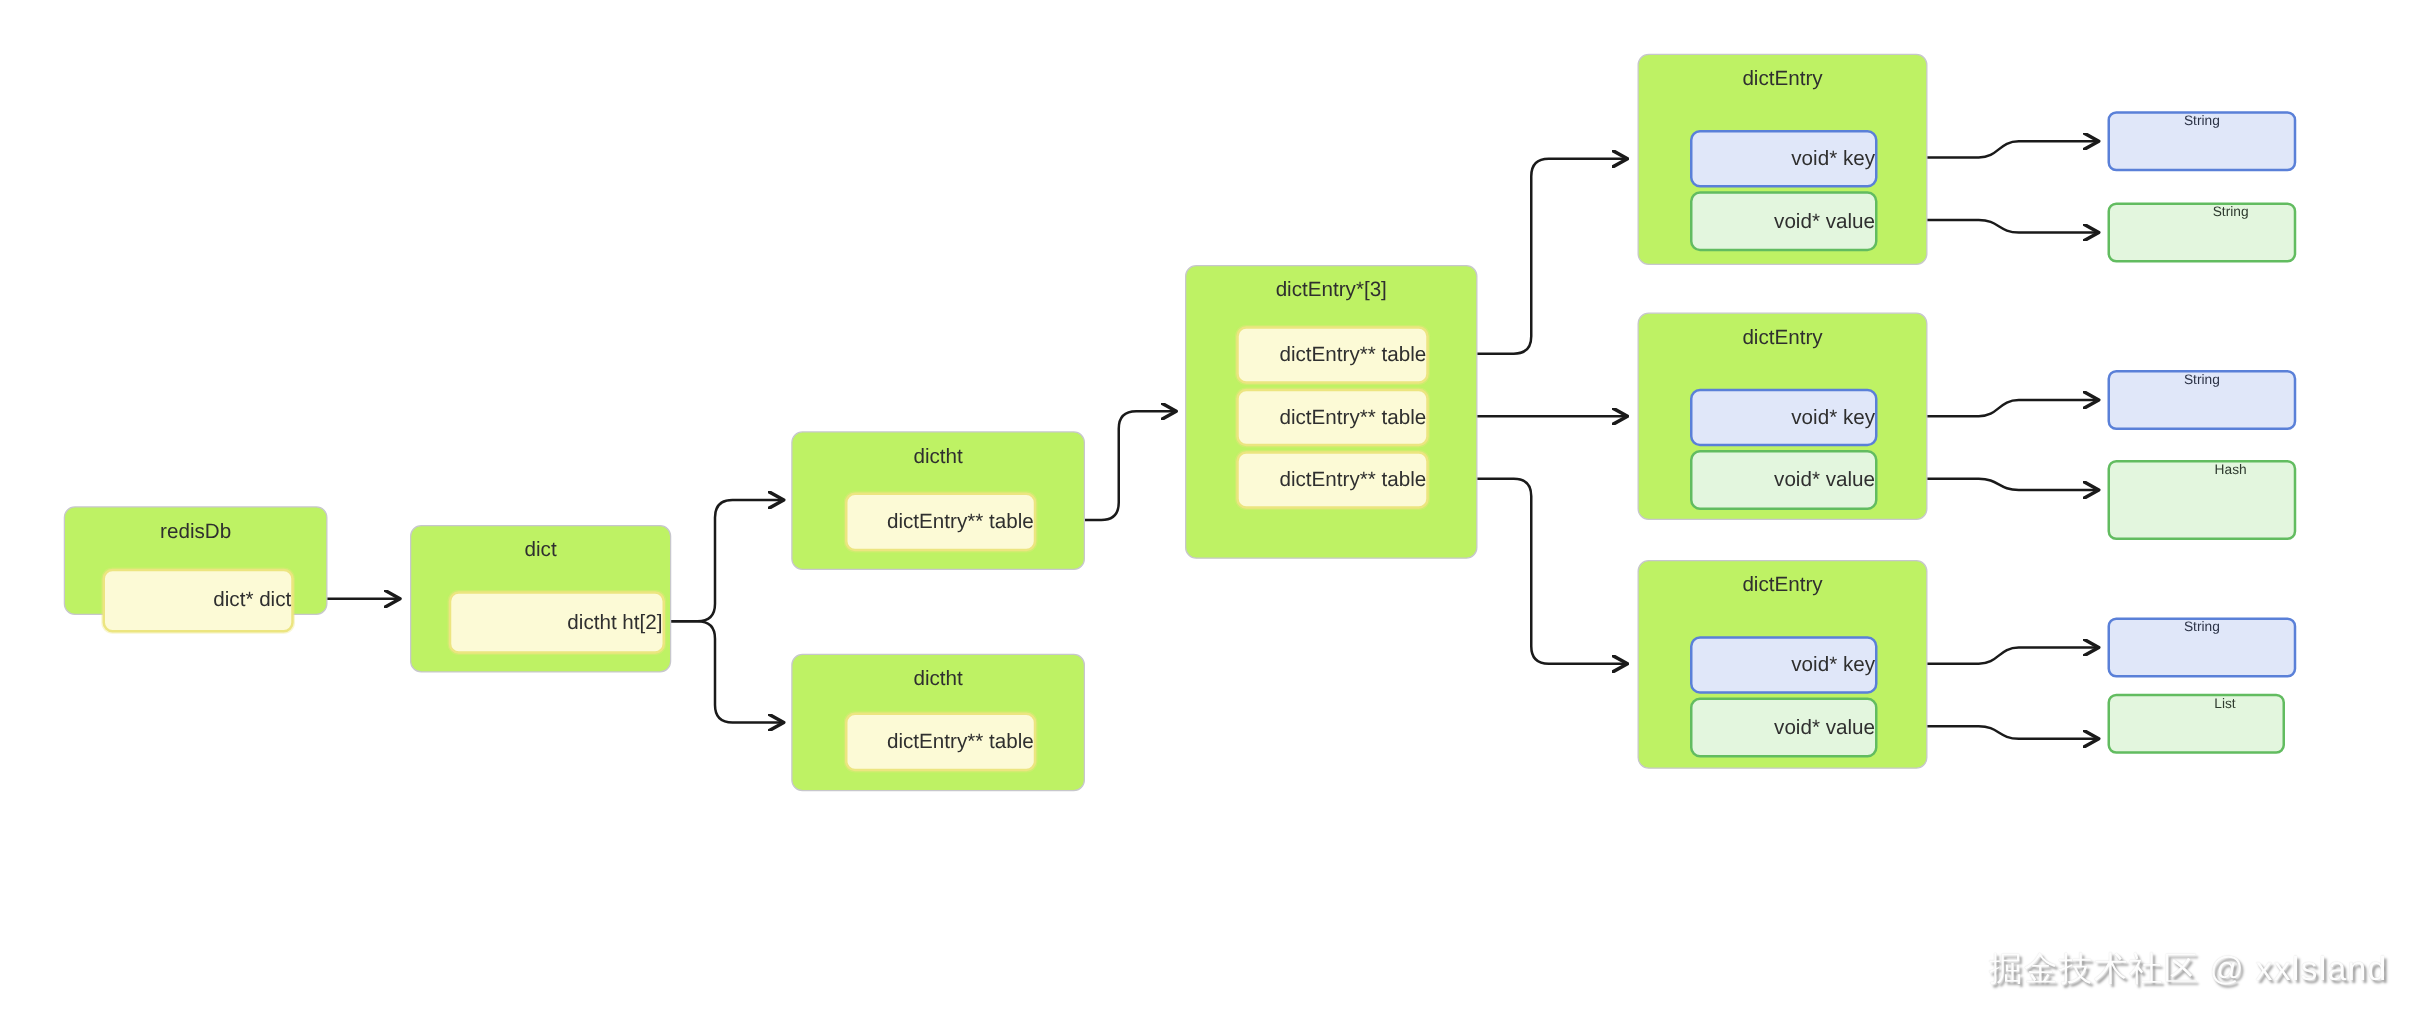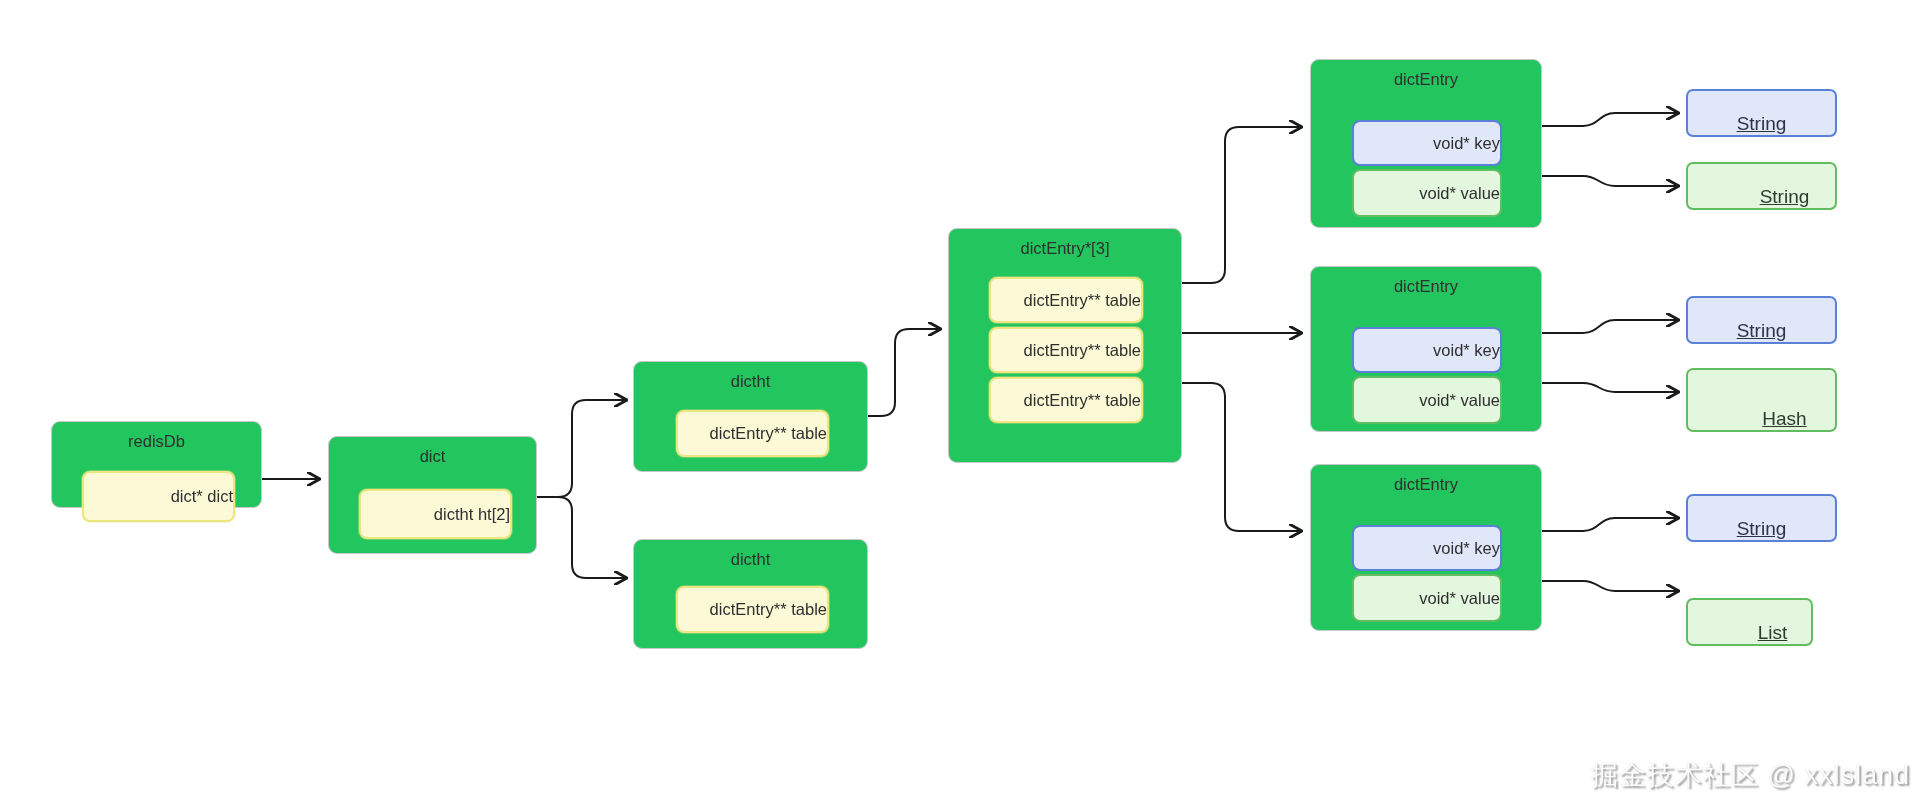--- a/index.html
+++ b/index.html
@@ -6,38 +6,38 @@
   body{
     width:1930px;height:807px;position:relative;overflow:hidden;
     font-family:"Liberation Sans","DejaVu Sans",sans-serif;
     color:#2f2f2f;
   }
   .stage{position:absolute;inset:0;}
   .wires{position:absolute;left:0;top:0;}
   .wires path{stroke:#1a1a1a;stroke-width:2;fill:none;}
   .node{
     position:absolute;box-sizing:border-box;
-    background:#22c55e;border:1.5px solid #c7c7cc;border-radius:9px;margin-top:16px;
+    background:#bef264;border:1.5px solid #c7c7cc;border-radius:9px;
   }
   .node-title{
     position:absolute;left:0;right:0;top:8px;height:22px;line-height:22px;
     text-align:center;font-size:16.5px;color:#2f2f2f;
   }
   .field{
     position:absolute;box-sizing:border-box;border-radius:8px;
     display:flex;align-items:center;justify-content:flex-end;
     font-size:16.5px;color:#2f2f2f;white-space:nowrap;
   }
   .yellow{background:#fcfad6;border:2px solid #ece580;box-shadow:0 0 0 1px rgba(236,229,128,.35);}
   .blue{background:#e0e7f9;border:2px solid #5a80d8;}
   .green{background:#e3f6de;border:2px solid #62bc60;padding-left:46px;}
   .typebox{
     position:absolute;box-sizing:border-box;border-radius:7px;
-    display:flex;align-items:flex-end;justify-content:center;
-    font-size:19px;color:#2f3b2f;text-decoration:underline;
+    display:flex;align-items:flex-start;justify-content:center;
+    font-size:11px;color:#2f3b2f;
   }
   .typebox.blue{color:#2c3347;}
   .watermark{
     position:absolute;top:757px;right:20px;
     font-size:27px;letter-spacing:1px;color:#fdfdfd;
     text-shadow:2px 2px 2px #9a9a9a, 0 0 1px #d6d6d6;
     white-space:nowrap;
     text-align:center;
   }
 </style>
@@ -69,21 +69,21 @@
 
   <div class="node" style="left:51px;top:405px;width:211px;height:87px">
     <div class="node-title">redisDb</div>
     <div class="field yellow" style="left:30px;top:49px;width:153px;height:51px">
       <span>dict* dict</span>
     </div>
   </div>
 
   <div class="node" style="left:328px;top:420px;width:209px;height:118px">
     <div class="node-title">dict</div>
-    <div class="field yellow" style="left:30px;top:52px;width:153px;height:50px">
+    <div class="field yellow" style="left:30px;top:52px;width:173px;height:50px">
       <span>dictht ht[2]</span>
     </div>
   </div>
 
   <div class="node" style="left:633px;top:345px;width:235px;height:111px">
     <div class="node-title">dictht</div>
     <div class="field yellow" style="left:42px;top:48px;width:153px;height:47px">
       <span>dictEntry** table</span>
     </div>
   </div>
@@ -146,18 +146,18 @@
   </div>
   <div class="typebox blue" style="left:1686px;top:296px;width:151px;height:48px">
     <span>String</span>
   </div>
   <div class="typebox green" style="left:1686px;top:368px;width:151px;height:64px">
     <span>Hash</span>
   </div>
   <div class="typebox blue" style="left:1686px;top:494px;width:151px;height:48px">
     <span>String</span>
   </div>
-  <div class="typebox green" style="left:1686px;top:598px;width:127px;height:48px">
+  <div class="typebox green" style="left:1686px;top:555px;width:142px;height:48px">
     <span>List</span>
   </div>
 
   <div class="watermark">掘金技术社区 @ xxlsland</div>
 </div>
 
 </body></html>

